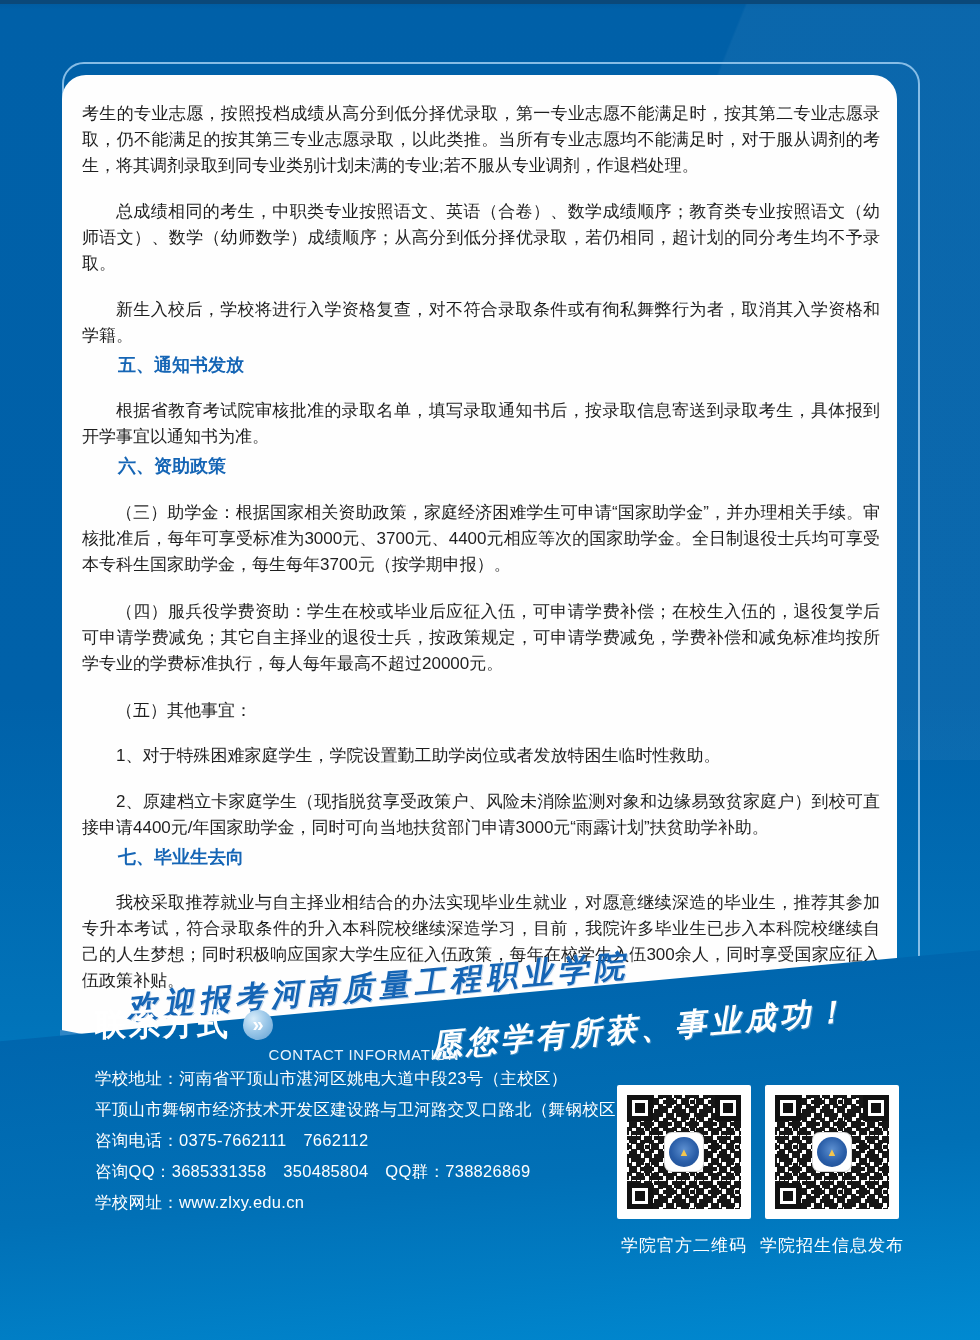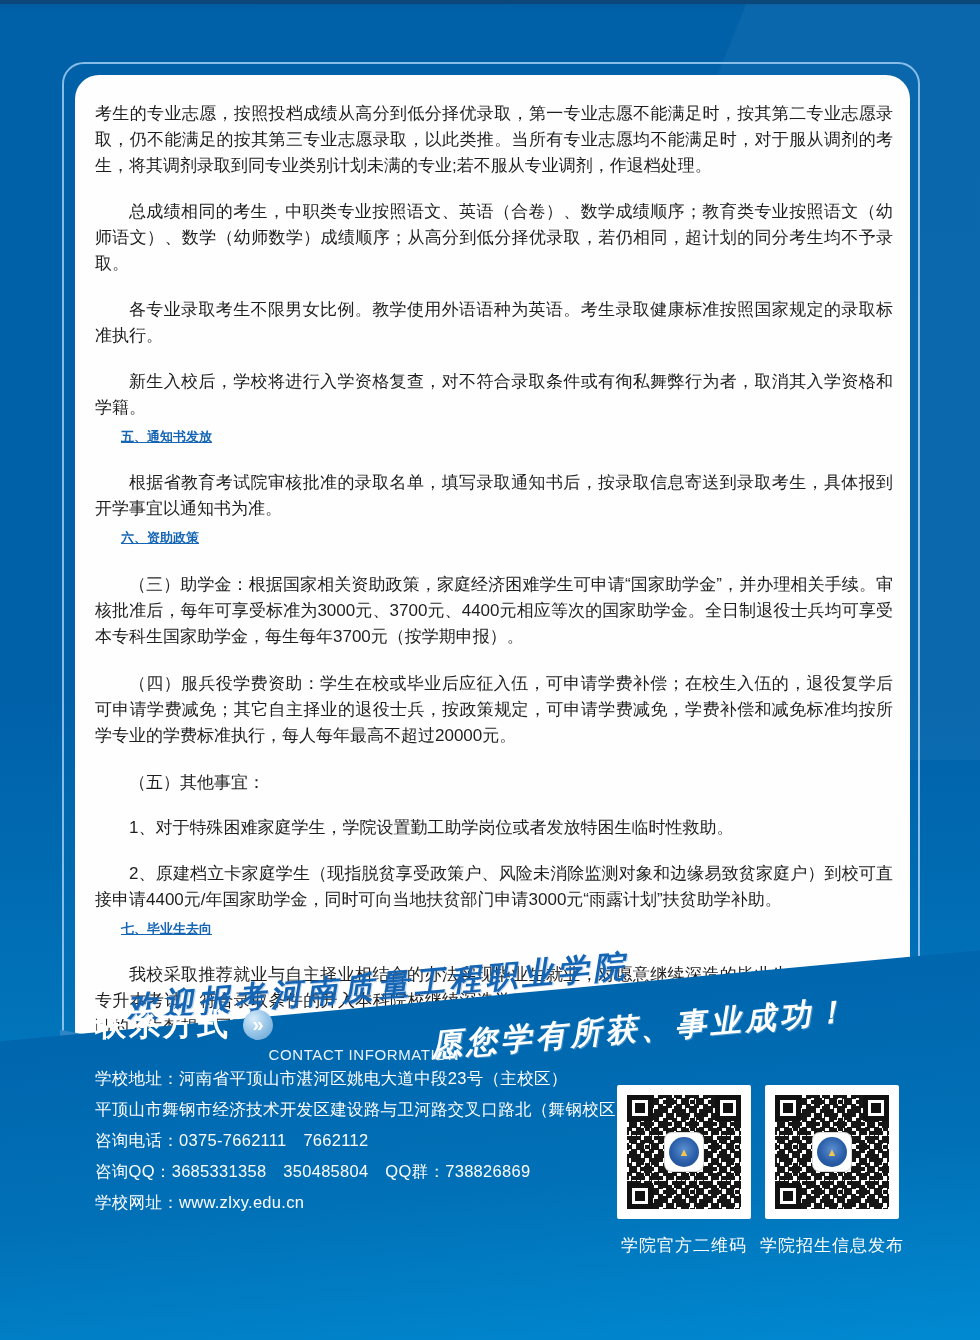--- a/index.html
+++ b/index.html
@@ -4,25 +4,25 @@
 <style>
   html,body{margin:0;padding:0;}
   body{font-family:"Liberation Sans","DejaVu Sans",sans-serif;}
   .page{position:relative;width:980px;height:1340px;overflow:hidden;
         background:linear-gradient(180deg,#005a9e 0px,#0060a8 10px,#0061a9 52%,#0173b9 76%,#0091d9 100%);}
   .top-strip{position:absolute;left:0;top:0;width:100%;height:4px;background:#0b4879;z-index:2;}
   .bg-streak{position:absolute;left:0;top:0;width:100%;height:760px;
         background:linear-gradient(112deg,rgba(255,255,255,0) 58%,rgba(255,255,255,.045) 58.2%);z-index:1;}
   .card-outline{position:absolute;left:62px;top:62px;width:854px;height:1006px;
         border:2px solid rgba(158,205,240,.85);border-radius:22px;z-index:2;}
-  .card{position:absolute;left:75px;top:75px;width:798px;height:972px;background:#fefefe;
+  .card{position:absolute;left:62px;top:75px;width:798px;height:972px;background:#fefefe;
         border-radius:24px;padding:26px 17px 0 20px;z-index:3;}
   .body-p{margin:0;font-size:17px;line-height:26px;color:#1e1e1e;text-align:justify;}
   .indent{text-indent:2em;margin-top:20px;}
-  .sec{margin:3px 0;font-size:13px;line-height:26px;color:#1565b5;font-weight:bold;text-indent:2em;text-decoration:underline;}
+  .sec{margin:3px 0;font-size:18px;line-height:26px;color:#1565b5;font-weight:bold;text-indent:2em;}
   .kai{font-family:"DejaVu Serif","Liberation Serif",serif;}
   .wedge{position:absolute;left:60px;top:1026px;width:200px;height:62px;background:#2e85c5;
         clip-path:polygon(0 6%,100% 68%,0 100%);z-index:4;}
   .band{position:absolute;left:-30px;top:1044px;width:1090px;height:440px;transform-origin:0 0;
         transform:rotate(-5.3deg);z-index:5;
         background:linear-gradient(180deg,#0066ae 0%,#0170b6 42%,#0090d8 100%);}
   .banner-line1{position:absolute;left:126px;top:966px;z-index:6;transform:rotate(-4.8deg);
         color:#1565b5;font-size:31px;font-weight:bold;font-style:italic;letter-spacing:5px;white-space:nowrap;
         text-shadow:1px 1px 0 rgba(21,101,181,.25);}
   .banner-line2{position:absolute;left:430px;top:1008px;z-index:6;transform:rotate(-4.8deg);
@@ -60,21 +60,20 @@
 <div class="page">
   <div class="top-strip"></div>
   <div class="bg-streak"></div>
 
   <div class="card-outline"></div>
 
   <div class="card">
     <article>
       <p class="body-p">考生的专业志愿，按照投档成绩从高分到低分择优录取，第一专业志愿不能满足时，按其第二专业志愿录取，仍不能满足的按其第三专业志愿录取，以此类推。当所有专业志愿均不能满足时，对于服从调剂的考生，将其调剂录取到同专业类别计划未满的专业;若不服从专业调剂，作退档处理。</p>
       <p class="body-p indent">总成绩相同的考生，中职类专业按照语文、英语（合卷）、数学成绩顺序；教育类专业按照语文（幼师语文）、数学（幼师数学）成绩顺序；从高分到低分择优录取，若仍相同，超计划的同分考生均不予录取。</p>
-      <p class="body-p indent">各专业录取考生不限男女比例。教学使用外语语种为英语。考生录取健康标准按照国家规定的录取标准执行。</p>
       <p class="body-p indent">新生入校后，学校将进行入学资格复查，对不符合录取条件或有徇私舞弊行为者，取消其入学资格和学籍。</p>
 
       <h3 class="sec">五、通知书发放</h3>
       <p class="body-p indent">根据省教育考试院审核批准的录取名单，填写录取通知书后，按录取信息寄送到录取考生，具体报到开学事宜以通知书为准。</p>
 
       <h3 class="sec">六、资助政策</h3>
       <p class="body-p indent"><span class="kai">（三）助学金：</span><span>根据国家相关资助政策，家庭经济困难学生可申请“国家助学金”，并办理相关手续。审核批准后，每年可享受标准为3000元、3700元、4400元相应等次的国家助学金。全日制退役士兵均可享受本专科生国家助学金，每生每年3700元（按学期申报）。</span></p>
       <p class="body-p indent"><span class="kai">（四）服兵役学费资助：</span><span>学生在校或毕业后应征入伍，可申请学费补偿；在校生入伍的，退役复学后可申请学费减免；其它自主择业的退役士兵，按政策规定，可申请学费减免，学费补偿和减免标准均按所学专业的学费标准执行，每人每年最高不超过20000元。</span></p>
       <p class="body-p indent kai">（五）其他事宜：</p>
       <p class="body-p indent">1、对于特殊困难家庭学生，学院设置勤工助学岗位或者发放特困生临时性救助。</p>

